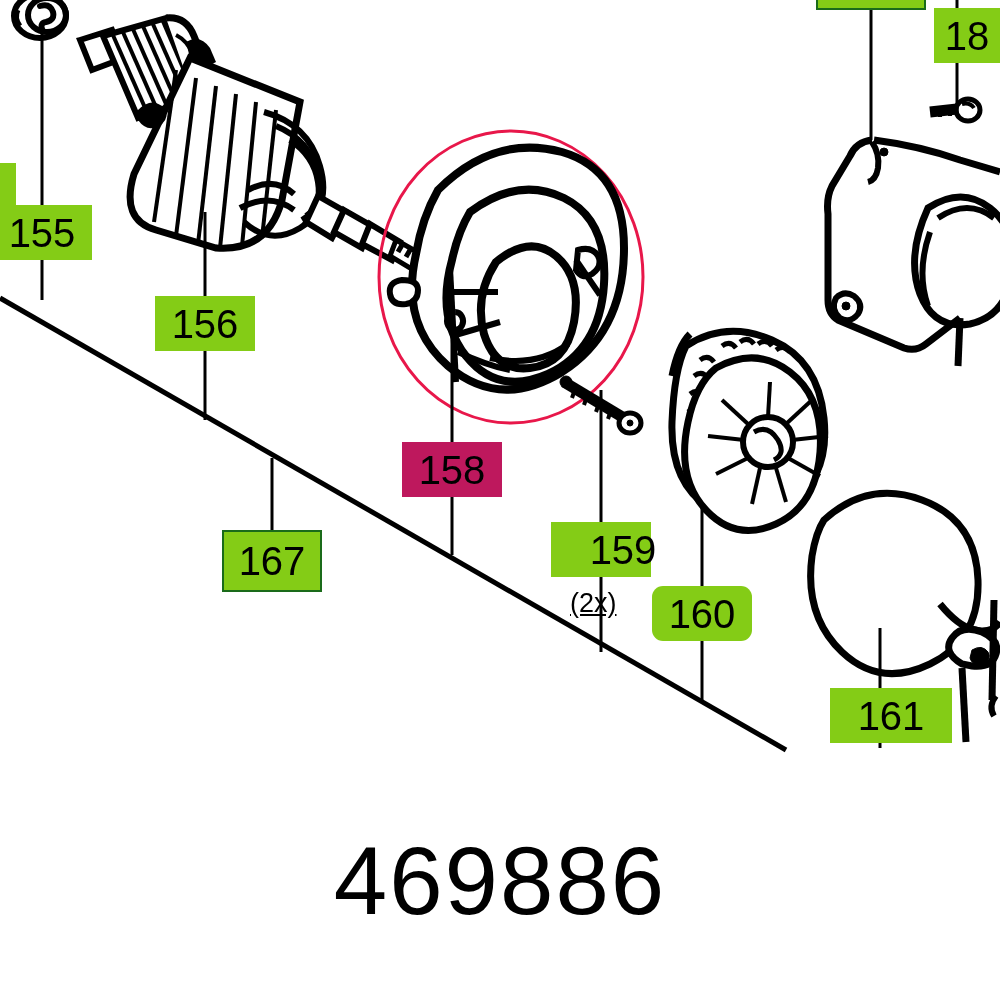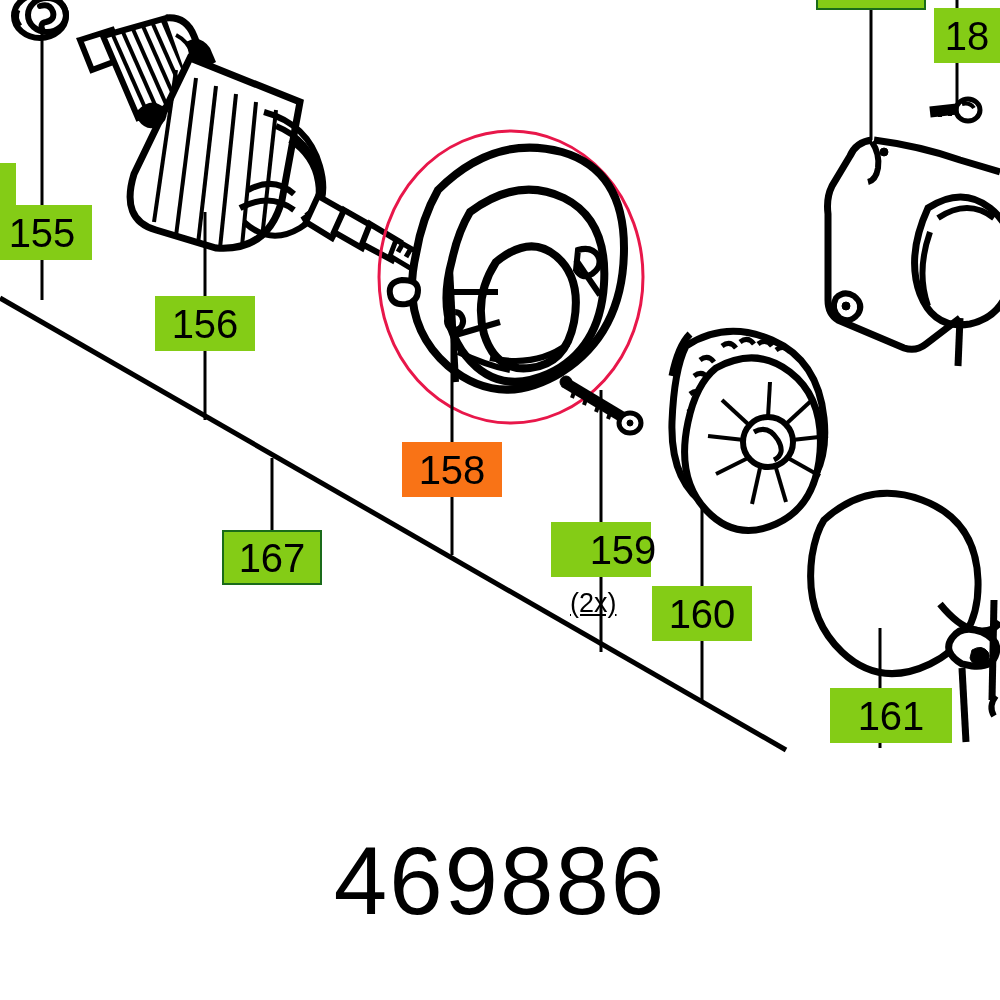--- a/index.html
+++ b/index.html
@@ -34,21 +34,21 @@
     justify-content: center;
     color: #000000;
     font-family: "Liberation Sans", sans-serif;
     font-size: 40px;
     line-height: 1;
     letter-spacing: 0px;
     white-space: nowrap;
     z-index: 6;
   }
   .callout.green { background: #84cc16; }
-  .callout.red   { background: #f97316; }
+  .callout.red   { background: #be185d; }
   .callout.outlined { border: 2px solid #1a6b1a; }
   .qty-note {
     position: absolute;
     color: #000000;
     font-family: "Liberation Sans", sans-serif;
     font-size: 27px;
     line-height: 1;
     white-space: nowrap;
     z-index: 6;
     text-decoration: underline;
@@ -264,24 +264,24 @@
         <line x1="880" y1="628" x2="880" y2="748" stroke="#000000" stroke-width="3"></line>
         <line x1="957" y1="0" x2="957" y2="112" stroke="#000000" stroke-width="3"></line>
         <line x1="871" y1="10" x2="871" y2="140" stroke="#000000" stroke-width="3"></line>
       </g>
   </svg>
 
   <div id="callout-layer">
       <div class="callout green" style="left: -14px; top: 163px; width: 30px; height: 58px;"></div>
       <div class="callout green" style="left: -8px; top: 205px; width: 100px; height: 55px;">155</div>
       <div class="callout green" style="left: 155px; top: 296px; width: 100px; height: 55px;">156</div>
-      <div class="callout green outlined" style="left: 222px; top: 530px; width: 100px; height: 55px;">167</div>
+      <div class="callout green outlined" style="left: 222px; top: 530px; width: 100px; height: 62px;">167</div>
       <div class="callout red" style="left: 402px; top: 442px; width: 100px; height: 55px;">158</div>
       <div class="callout green" style="left: 551px; top: 522px; width: 100px; height: 55px; padding-left: 44px;">159</div>
-      <div class="callout green" style="left: 652px; top: 586px; width: 100px; height: 55px;">160</div>
+      <div class="callout green" style="left: 652px; top: 586px; width: 100px; height: 55px; border-radius: 11px;">160</div>
       <div class="callout green" style="left: 830px; top: 688px; width: 122px; height: 55px;">161</div>
       <div class="callout green" style="left: 934px; top: 8px; width: 66px; height: 55px;">18</div>
       <div class="callout green outlined" style="left: 816px; top: -22px; width: 110px; height: 32px;"></div>
       <div class="qty-note" style="left: 570px; top: 590px;">(2x)</div>
     </div>
 
   <div id="caption" style="top: 833px;">469886</div>
 
 </div>
 

